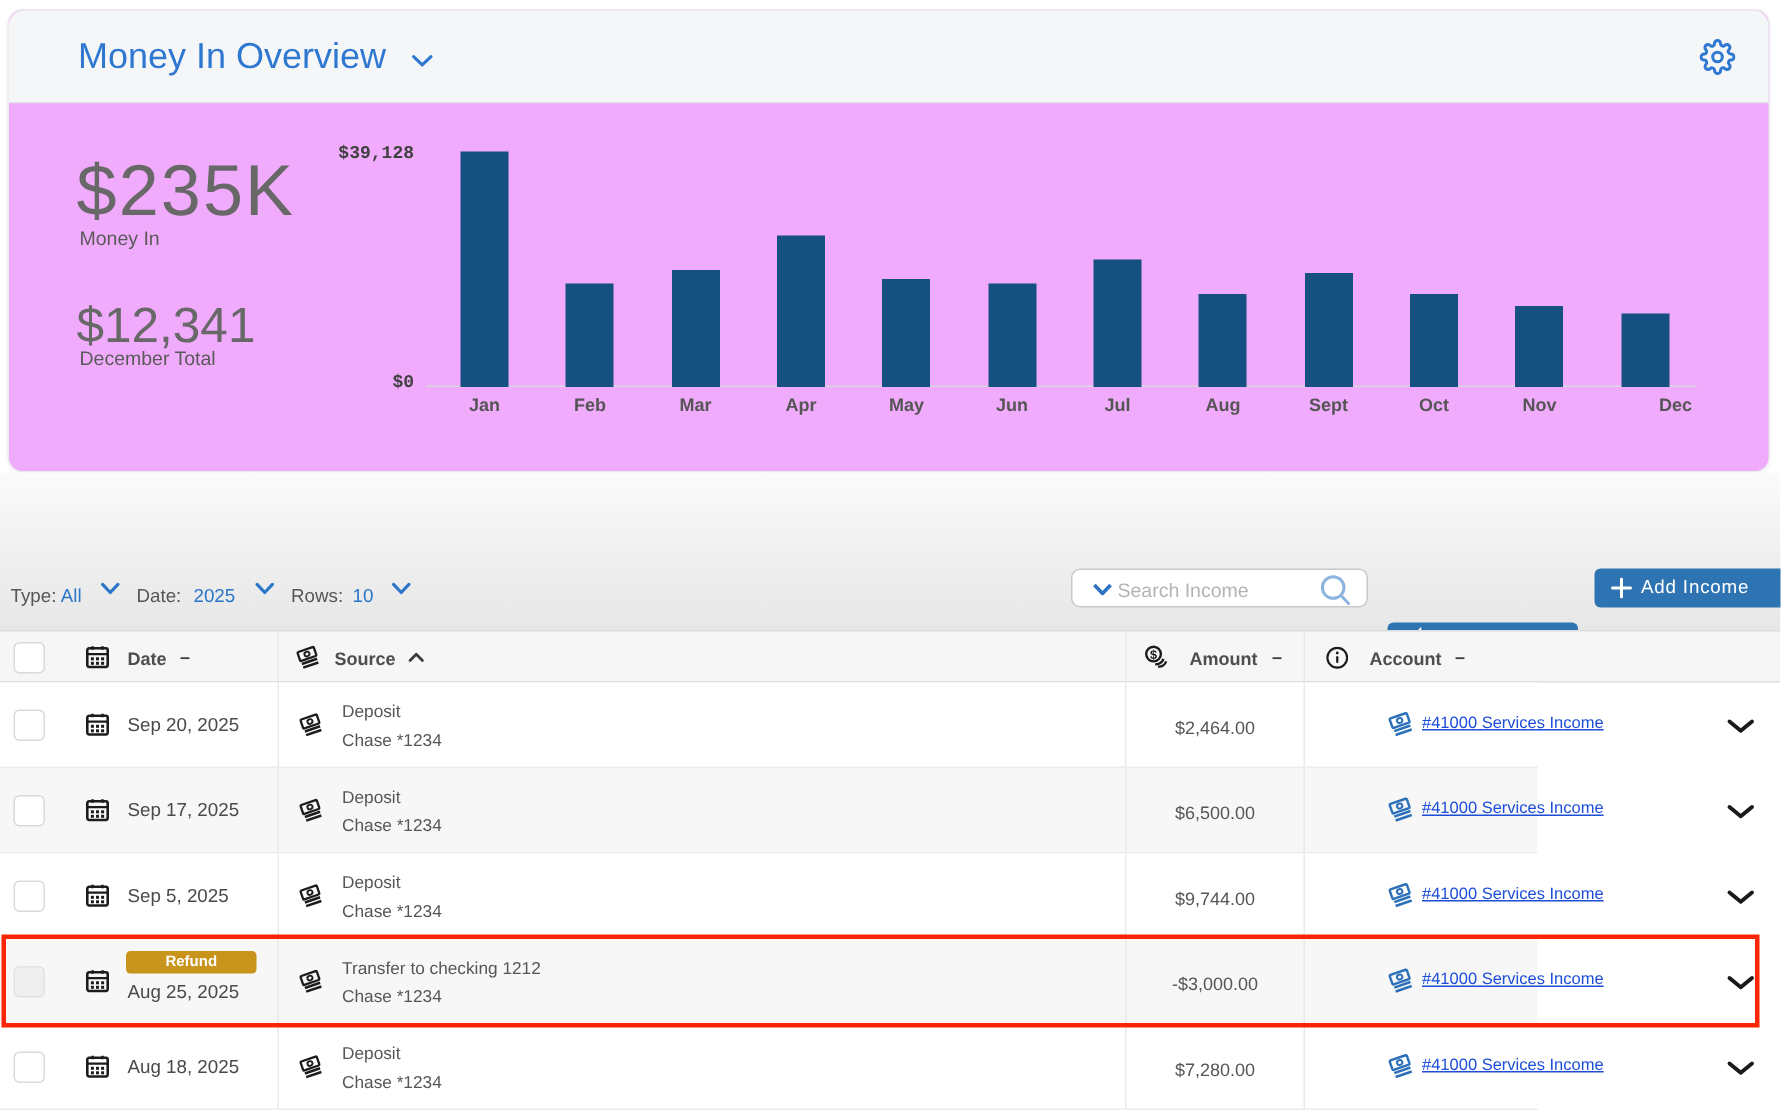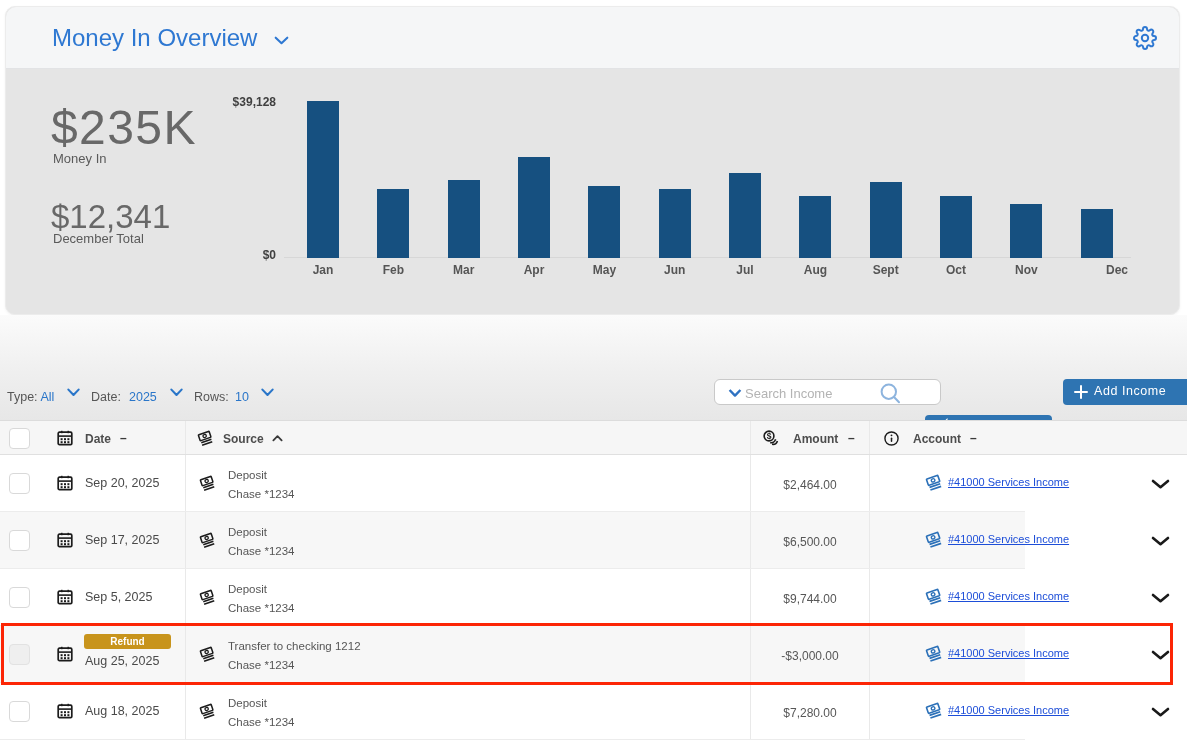--- a/index.html
+++ b/index.html
@@ -1,43 +1,43 @@
 <!DOCTYPE html>
 <html><head>
 <meta charset="utf-8">
 <style>
 * { margin:0; padding:0; box-sizing:border-box; }
 html,body { width:1187px; height:742px; background:#fff; font-family:"Liberation Sans", sans-serif; }
 #page { position:relative; width:1187px; height:742px; overflow:hidden; }
 
-#card { position:absolute; left:5px; top:6px; width:1175px; height:309px; background:#e5e5e5; border:1px solid #ececec; border-radius:10px; box-shadow:0 1px 3px rgba(0,0,0,0.05); }
+#card { position:absolute; left:5px; top:6px; width:1175px; height:309px; background:#f0abfc; border:1px solid #ececec; border-radius:10px; box-shadow:0 1px 3px rgba(0,0,0,0.05); }
 #card-header { position:absolute; left:0; top:0; right:0; height:62px; background:#f5f6f7; border-bottom:1px solid #e2e3e5; border-radius:10px 10px 0 0; }
 #title { position:absolute; left:46px; top:17px; font-size:24px; color:#2e78d2; }
 #title-chev { position:absolute; left:268px; top:29px; }
 #gear { position:absolute; right:22px; top:19px; }
 
 .big1 { position:absolute; left:45px; top:93px; font-size:48px; color:#686868; letter-spacing:1.4px; }
 .lab1 { position:absolute; left:47px; top:144px; font-size:13px; color:#5a5a5a; }
 .big2 { position:absolute; left:45px; top:191px; font-size:33px; color:#686868; }
 .lab2 { position:absolute; left:47px; top:224px; font-size:13px; color:#5a5a5a; }
 
-.ylab { position:absolute; width:60px; text-align:right; font-size:12px; font-weight:bold; color:#404040; }
+.ylab { position:absolute; width:60px; text-align:right; font-size:12px; font-weight:bold; color:#404040;font-family:Liberation Mono, monospace; }
 .axis { position:absolute; left:278px; top:250px; width:847px; height:1px; background:#d7d7d7; }
 .bar { position:absolute; background:#165080; }
 .mon { position:absolute; width:60px; text-align:center; font-size:12px; font-weight:bold; color:#555; top:256px; }
 
 #graysec { position:absolute; left:0; top:315px; width:1187px; height:105px; background:linear-gradient(180deg,#fbfbfb 0%,#efefef 55%,#e7e7e7 100%); }
 
 .flab { color:#565656; }
 .fval { color:#2a76c9; }
 .filters { position:absolute; left:0; top:0; width:0; height:0; }
 .fitem { position:absolute; top:390px; font-size:12.5px; white-space:nowrap; }
 .fchev { position:absolute; top:387.5px; }
 
-#search { position:absolute; left:714px; top:379px; width:227px; height:26px; background:#fff; border:1px solid #c9c9c9; border-radius:6px; }
+#search { position:absolute; left:714px; top:379px; width:198px; height:26px; background:#fff; border:1px solid #c9c9c9; border-radius:6px; }
 #search .ph { position:absolute; left:30px; top:6px; font-size:13px; color:#b3b3b3; }
 
 .btn { position:absolute; top:379px; height:26px; background:#2e74b2; border-radius:4px; color:#fff; font-size:12.5px; letter-spacing:-0.1px; }
 #btn-link { left:925px; width:127px;margin-top:36px; }
 #btn-add { left:1063px; width:129px; }
 
 #thead { position:absolute; left:0; top:420px; width:1187px; height:35px; background:#f6f6f6; border-top:1px solid #dcdcdc; border-bottom:1px solid #e0e0e0; }
 .hlab { position:absolute; font-size:12px; font-weight:bold; color:#4d4d4d; top:11px; }
 .hdash { position:absolute; top:10px; font-size:12px; font-weight:bold; color:#3a3a3a; }
 .row { position:absolute; left:0; width:1025px; height:57px; background:#fff; border-bottom:1px solid #ececec; }

